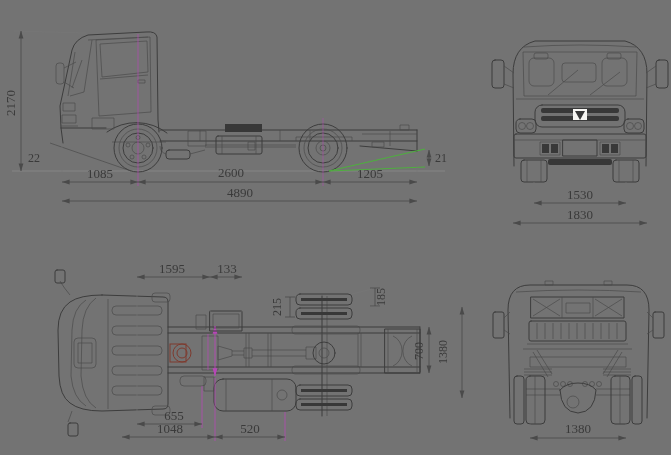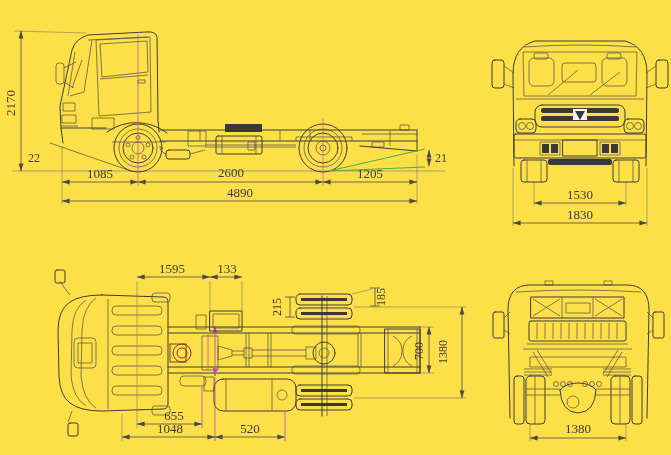--- a/index.html
+++ b/index.html
@@ -1,18 +1,18 @@
 <!DOCTYPE html>
 <html><head>
 <meta charset="utf-8">
 <style>
   html,body { margin:0; padding:0; background:#e9e8e4; }
   .canvas {
     position:relative; width:671px; height:455px;
-    background:#fde047; overflow:hidden;
+    background:#737373; overflow:hidden;
     font-family:"Liberation Serif", serif;
   }
   svg { position:absolute; left:0; top:0; }
   .ln   { fill:none; stroke:#3d3d3d; stroke-width:1; stroke-linejoin:round; stroke-linecap:round; }
   .ln2  { fill:none; stroke:#4a4a4a; stroke-width:0.7; stroke-linejoin:round; }
   .dark { fill:#383838; stroke:none; }
   .dim  { fill:none; stroke:#4a4a4a; stroke-width:0.8; }
   .ext  { fill:none; stroke:#777; stroke-width:0.6; }
   .gnd  { fill:none; stroke:#8a8a8a; stroke-width:0.8; }
   .grn  { fill:none; stroke:#4fae3f; stroke-width:1.1; }

